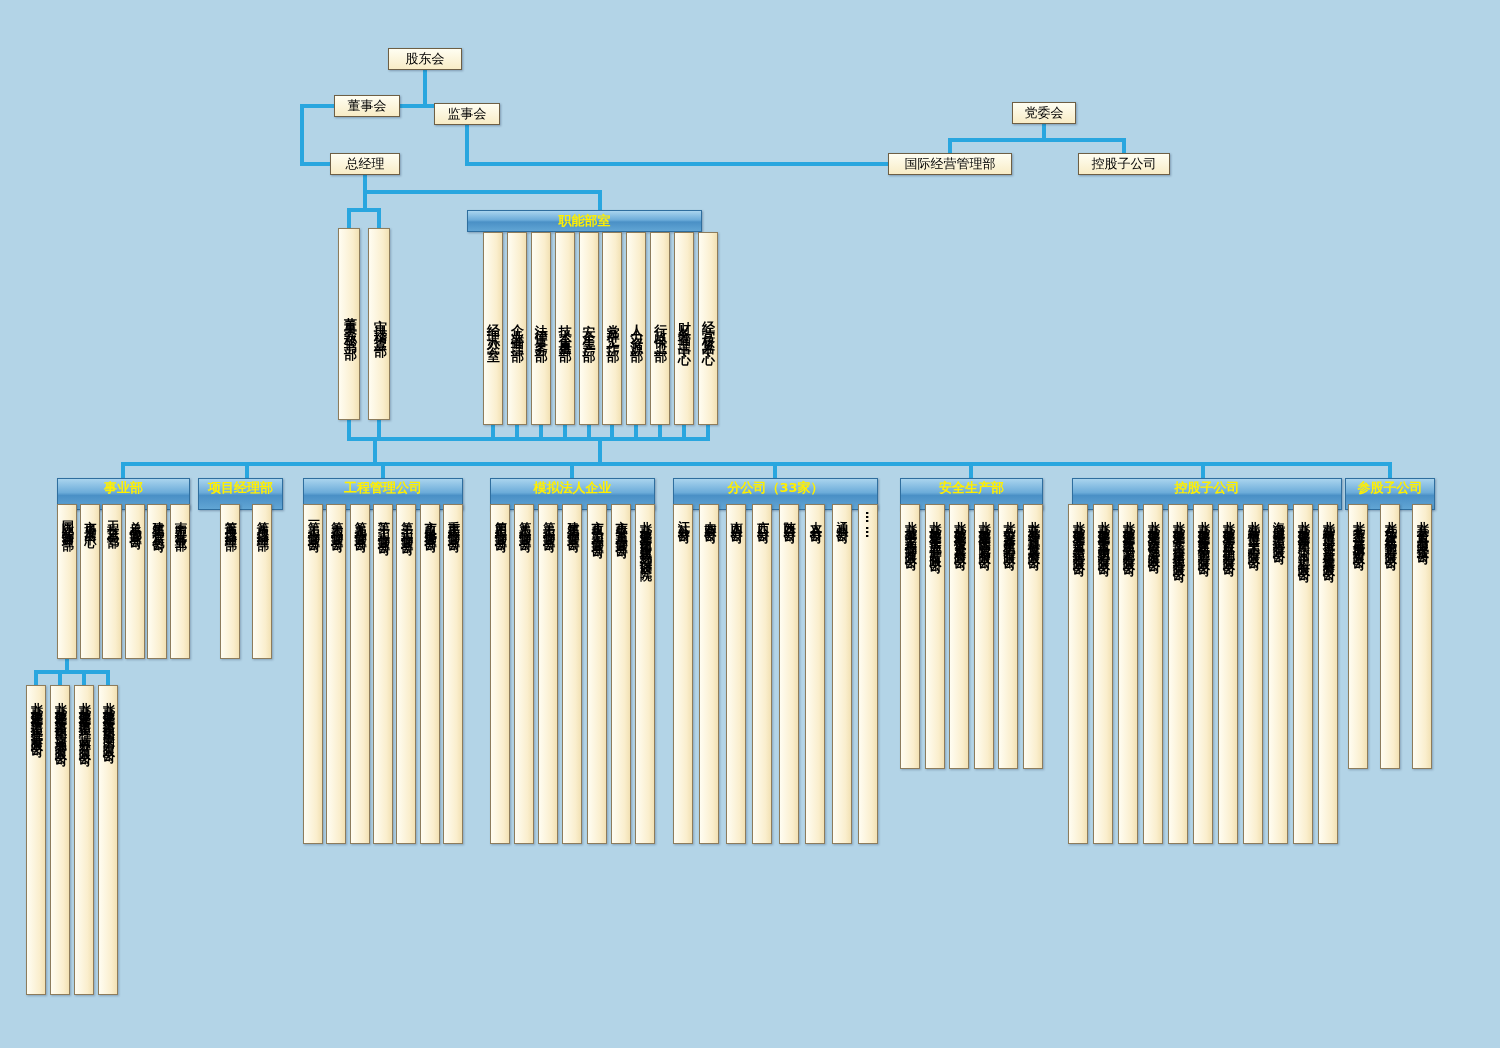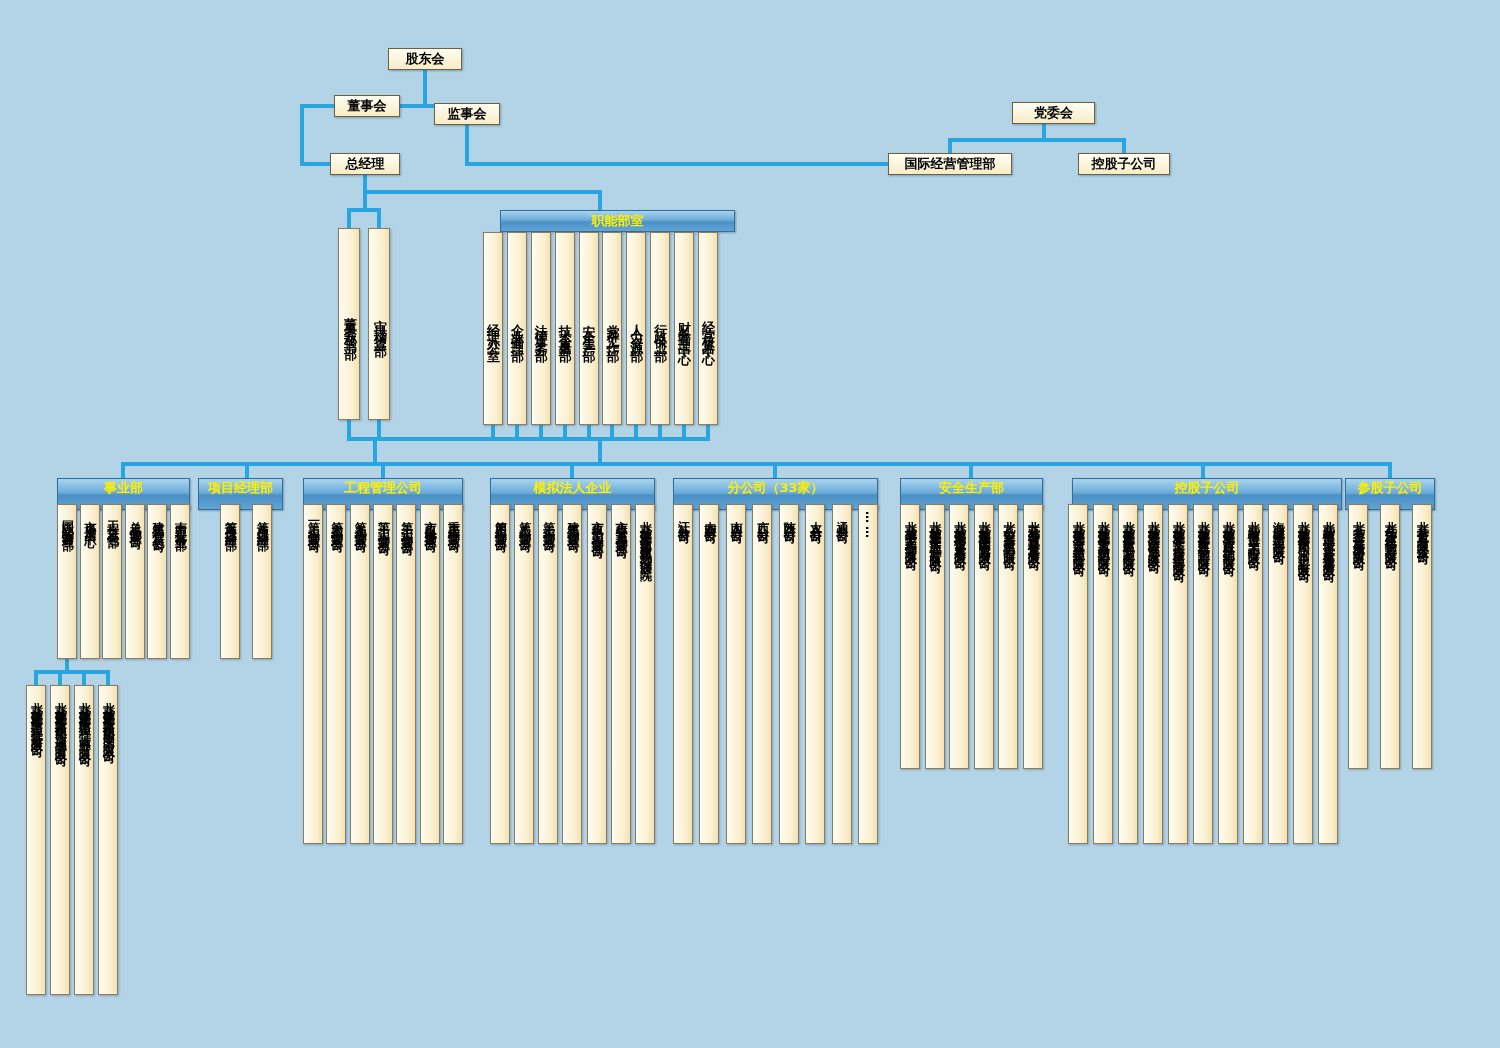--- a/index.html
+++ b/index.html
@@ -6,21 +6,21 @@
   html,body { background:#b3d4e7; }
   body { font-family:"DejaVu Sans","Liberation Sans",sans-serif; }
   #canvas { position:relative; width:1500px; height:1048px; background:#b3d4e7; overflow:hidden; }
 
   .line { position:absolute; background:#29a6df; }
 
   .node {
     position:absolute; height:22px;
     background:linear-gradient(180deg,#fffef2,#f8ecc6);
     border:1px solid #6e5f45; box-shadow:1px 1px 2px rgba(30,50,80,.35);
-    font-size:13px; font-weight:bold; color:#000;
+    font-size:13px; font-weight:normal; color:#000;
     text-align:center; line-height:20px; white-space:nowrap;
   }
 
   .ghead {
     position:absolute; height:32px;
     background:linear-gradient(180deg,#a9d4ee 0%,#6cacd9 45%,#4a90c6 55%,#61a5d4 100%);
     border:1px solid #2f6e9e; box-shadow:1px 1px 2px rgba(30,50,80,.35);
     color:#ffef00; font-weight:bold; font-size:13px;
     text-align:center; line-height:18px; white-space:nowrap;
   }
@@ -93,31 +93,31 @@
     <i class="line" style="left:34px;top:674px;width:4px;height:11px"></i>
     <i class="line" style="left:58px;top:674px;width:4px;height:11px"></i>
     <i class="line" style="left:82px;top:674px;width:4px;height:11px"></i>
     <i class="line" style="left:106px;top:674px;width:4px;height:11px"></i>
   </div>
 
   <div class="node" style="left:388px;top:48px;width:74px">股东会</div>
   <div class="node" style="left:334px;top:95px;width:66px">董事会</div>
   <div class="node" style="left:434px;top:103px;width:66px">监事会</div>
   <div class="node" style="left:330px;top:153px;width:70px">总经理</div>
-  <div class="node" style="left:1012px;top:102px;width:83px">党委会</div>
+  <div class="node" style="left:1012px;top:102px;width:64px">党委会</div>
   <div class="node" style="left:888px;top:153px;width:124px">国际经营管理部</div>
   <div class="node" style="left:1078px;top:153px;width:92px">控股子公司</div>
 
   <div class="cols w22" style="left:338px;top:228px;width:52px;height:192px">
 
   <div class="vcol center">董事会秘书部</div>
       <div class="vcol center">审计稽查部</div>
     </div>
 
-  <div class="ghead" style="left:500px;top:210px;width:235px;height:22px;line-height:20px">职能部室</div>
+  <div class="ghead" style="left:467px;top:210px;width:235px;height:22px;line-height:20px">职能部室</div>
   <div class="cols funcs" style="left:483px;top:232px;width:235px;height:193px">
 
   <div class="vcol center">经理办公室</div>
       <div class="vcol center">企业管理部</div>
       <div class="vcol center">法律事务部</div>
       <div class="vcol center">技术质量部</div>
       <div class="vcol center">安全生产部</div>
       <div class="vcol center">党群工作部</div>
       <div class="vcol center">人力资源部</div>
       <div class="vcol center">行政保卫部</div>

